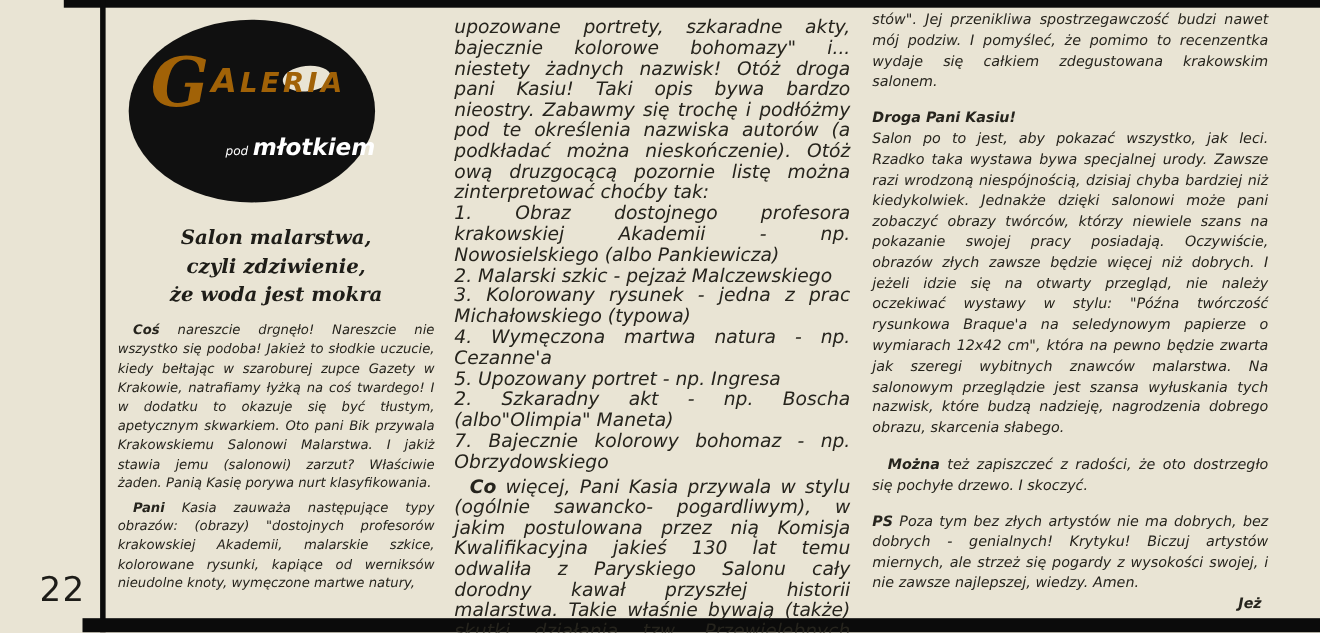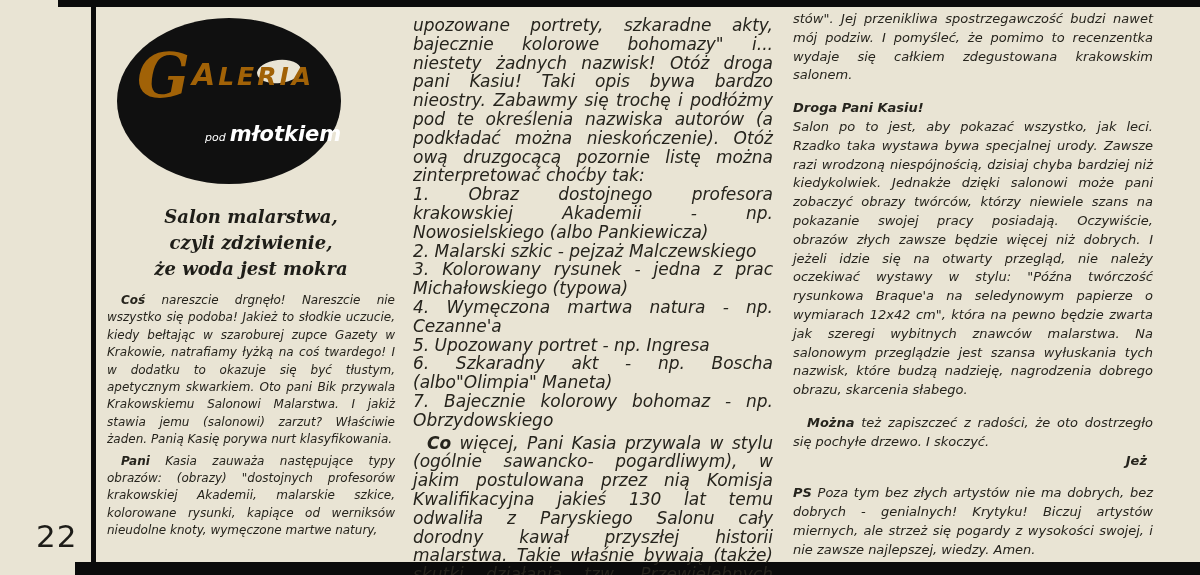--- a/index.html
+++ b/index.html
@@ -102,34 +102,34 @@
   </div>
 
   <div class="col col-mid">
     <p class="para">upozowane portrety, szkaradne akty, bajecznie kolorowe bohomazy" i... niestety żadnych nazwisk! Otóż droga pani Kasiu! Taki opis bywa bardzo nieostry. Zabawmy się trochę i podłóżmy pod te określenia nazwiska autorów (a podkładać można nieskończenie). Otóż ową druzgocącą pozornie listę można zinterpretować choćby tak:</p>
 
     <p class="para">1. Obraz dostojnego profesora krakowskiej Akademii - np. Nowosielskiego (albo Pankiewicza)</p>
     <p class="para">2. Malarski szkic - pejzaż Malczewskiego</p>
     <p class="para">3. Kolorowany rysunek - jedna z prac Michałowskiego (typowa)</p>
     <p class="para">4. Wymęczona martwa natura - np. Cezanne'a</p>
     <p class="para">5. Upozowany portret - np. Ingresa</p>
-    <p class="para">6. Szkaradny akt - np. Boscha (albo"Olimpia" Maneta)</p>
+    <p class="para">2. Szkaradny akt - np. Boscha (albo"Olimpia" Maneta)</p>
     <p class="para">7. Bajecznie kolorowy bohomaz - np. Obrzydowskiego</p>
 
 
     <p class="para indent gap"><span class="lead">Co</span><span> więcej, Pani Kasia przywala w stylu (ogólnie sawancko- pogardliwym), w jakim postulowana przez nią Komisja Kwalifikacyjna jakieś 130 lat temu odwaliła z Paryskiego Salonu cały dorodny kawał przyszłej historii malarstwa. Takie właśnie bywają (także) skutki działania tzw. Przewielebnych Komisji Kwalifikacyjnych. Nieoceniona pani Bik znalazła na salonowej wystawie "impresjonistów, ekspresjonistów, abstrakcjonistów, kolorystów, dzikich, akademików, surrealistów i strukturali-</span></p>
   </div>
 
   <div class="col col-right">
     <p class="para">stów". Jej przenikliwa spostrzegawczość budzi nawet mój podziw. I pomyśleć, że pomimo to recenzentka wydaje się całkiem zdegustowana krakowskim salonem.</p>
 
     <p class="para heading biggap">Droga Pani Kasiu!</p>
 
     <p class="para">Salon po to jest, aby pokazać wszystko, jak leci. Rzadko taka wystawa bywa specjalnej urody. Zawsze razi wrodzoną niespójnością, dzisiaj chyba bardziej niż kiedykolwiek. Jednakże dzięki salonowi może pani zobaczyć obrazy twórców, którzy niewiele szans na pokazanie swojej pracy posiadają. Oczywiście, obrazów złych zawsze będzie więcej niż dobrych. I jeżeli idzie się na otwarty przegląd, nie należy oczekiwać wystawy w stylu: "Późna twórczość rysunkowa Braque'a na seledynowym papierze o wymiarach 12x42 cm", która na pewno będzie zwarta jak szeregi wybitnych znawców malarstwa. Na salonowym przeglądzie jest szansa wyłuskania tych nazwisk, które budzą nadzieję, nagrodzenia dobrego obrazu, skarcenia słabego.</p>
 
     <p class="para indent biggap"><span class="lead">Można</span><span> też zapiszczeć z radości, że oto dostrzegło się pochyłe drzewo. I skoczyć.</span></p>
 
+    <p class="para biggap"><span class="lead">PS</span><span> Poza tym bez złych artystów nie ma dobrych, bez dobrych - genialnych! Krytyku! Biczuj artystów miernych, ale strzeż się pogardy z wysokości swojej, i nie zawsze najlepszej, wiedzy. Amen.</span></p>
+
     <p class="para signature">Jeż</p>
-
-    <p class="para biggap"><span class="lead">PS</span><span> Poza tym bez złych artystów nie ma dobrych, bez dobrych - genialnych! Krytyku! Biczuj artystów miernych, ale strzeż się pogardy z wysokości swojej, i nie zawsze najlepszej, wiedzy. Amen.</span></p>
   </div>
 
 </div>
 
 </body></html>

